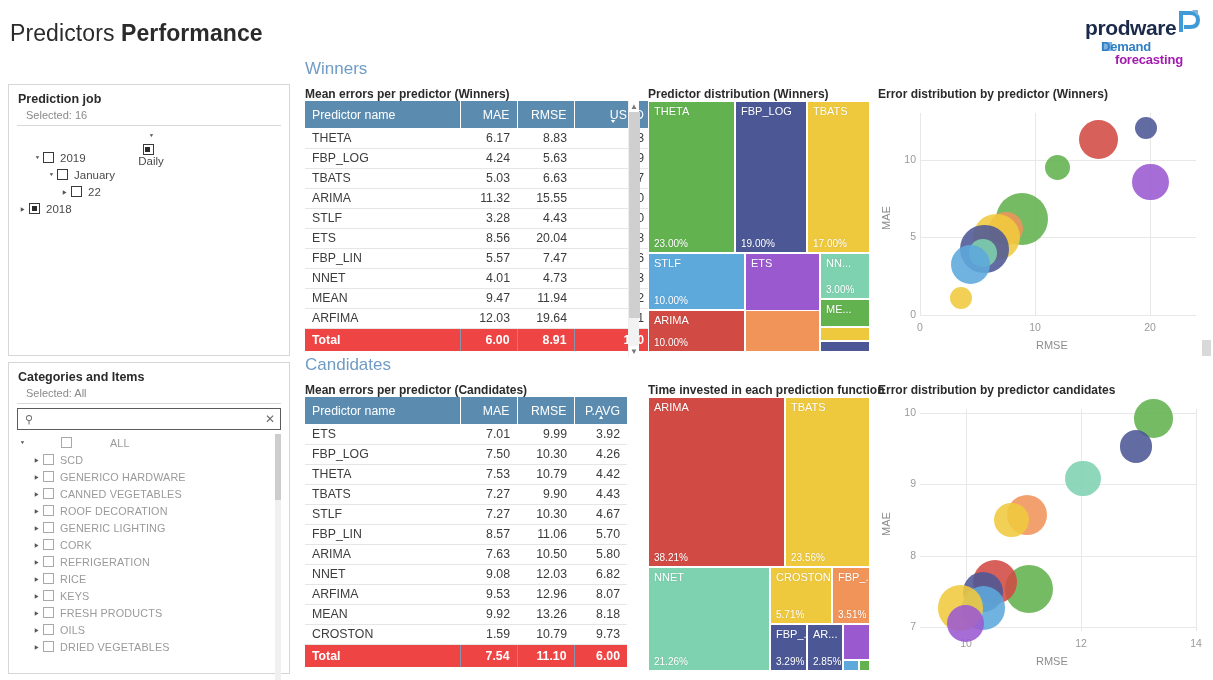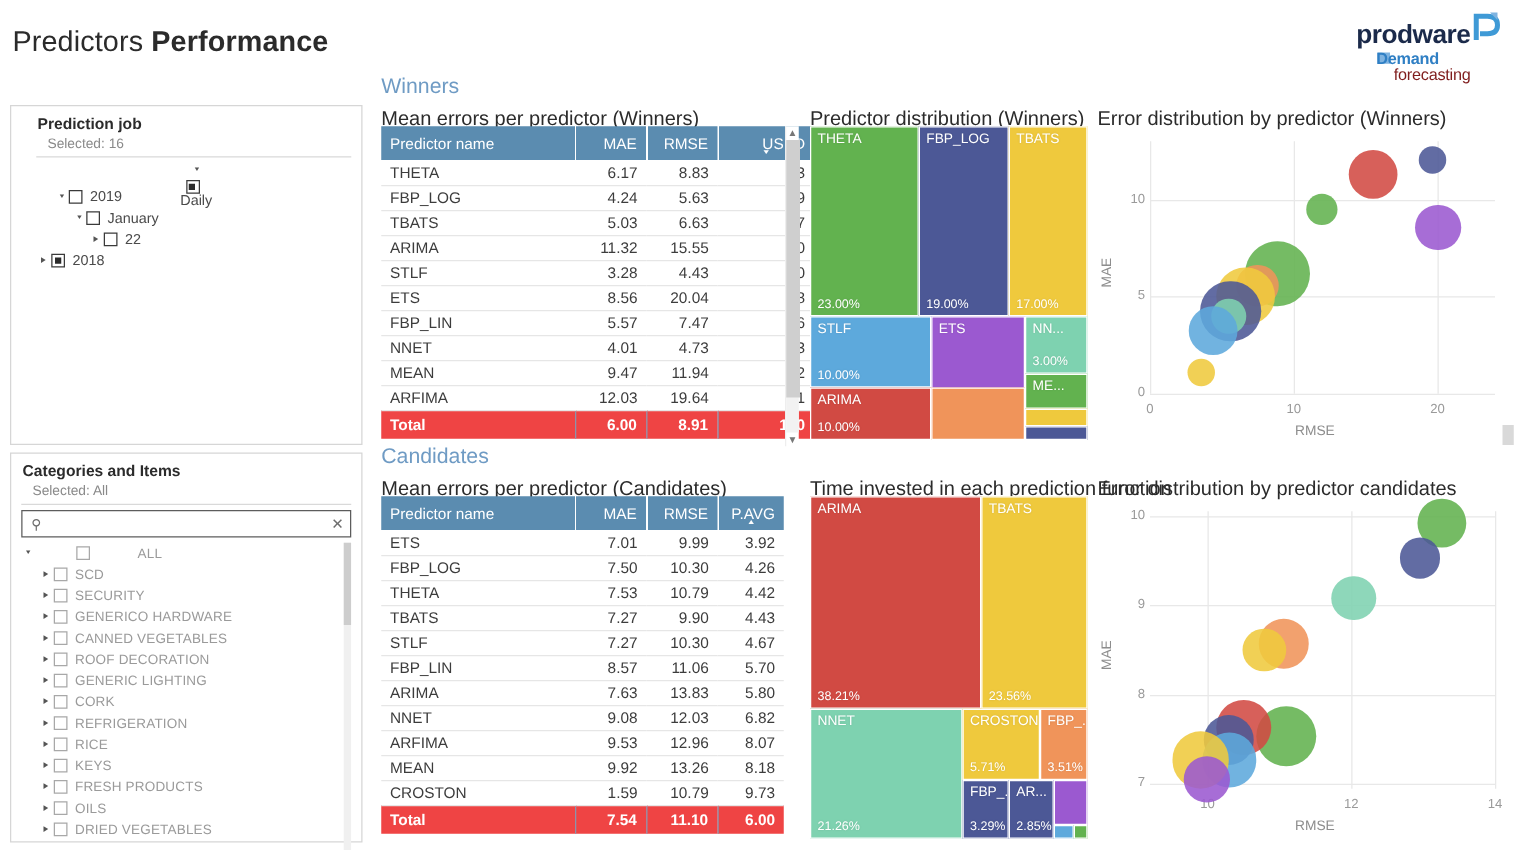--- a/index.html
+++ b/index.html
@@ -24,42 +24,42 @@
     position: absolute; left: 8px; top: 8px;
     font-size: 21px; font-weight: 700; color: #1b2a4a; letter-spacing: -.4px;
   }
   .logo-mark { position: absolute; right: 4px; top: 0px; }
   .logo-sub1 {
     position: absolute; left: 24px; top: 31px;
     font-size: 13px; font-weight: 700; color: #2f7fc4; letter-spacing: -.2px;
   }
   .logo-sub2 {
     position: absolute; left: 38px; top: 44px;
-    font-size: 13px; font-weight: 400; color: #7f1d1d; letter-spacing: -.2px;
+    font-size: 13px; font-weight: 700; color: #a21caf; letter-spacing: -.2px;
   }
   .logo-housemark {
     position: absolute; left: 25px; top: 34px; width: 10px; height: 9px;
     background: #7fb3e0;
   }
 
   
   .panel {
     position: absolute; border: 1px solid #d6d6d6; background: #fff;
   }
   .panel-title {
     font-size: 12.5px; font-weight: 700; color: #2b2b2b;
     padding: 7px 9px 1px 9px;
   }
   .panel-sub {
     font-size: 11px; color: #8a8a8a; padding: 2px 9px 4px 9px;
     border-bottom: 1px solid #d9d9d9; margin: 0 8px;
   }
 
   
-  #prediction-job { left: 8px; top: 84px; width: 282px; height: 272px; padding-left: 12px; }
+  #prediction-job { left: 8px; top: 84px; width: 282px; height: 272px; }
   .tree { padding: 6px 4px 0 8px; }
   .tree-row {
     display: flex; align-items: center; height: 17px;
     font-size: 11.5px; color: #4a4a4a; cursor: default;
   }
   .chev {
     width: 12px; flex: 0 0 12px; text-align: center;
     font-size: 7px; color: #555; line-height: 1;
   }
   .chev.down::before { content: "\25BC"; display: inline-block; transform: scale(.85,.7); }
@@ -97,21 +97,21 @@
   .cat-scroll {
     position: absolute; right: 0; top: 0; width: 6px; height: 248px; background: #f0f0f0;
   }
   .cat-scroll .thumb { width: 6px; height: 66px; background: #cdcdcd; }
 
   
   .section-head {
     position: absolute; font-size: 17px; color: #6f9bc4; font-weight: 400;
   }
   .viz-title {
-    position: absolute; font-size: 16px; font-weight: 400; color: #2b2b2b;
+    position: absolute; font-size: 12px; font-weight: 700; color: #2b2b2b;
   }
 
   
   .tbl { position: absolute; font-size: 12.3px; }
   .tbl table { border-collapse: collapse; width: 100%; table-layout: fixed; }
   .tbl th {
     background: #5b8cb0; color: #fff; font-weight: 400; font-size: 12.3px;
     text-align: left; padding: 4px 7px; height: 27px; vertical-align: middle;
     border-right: 1px solid #fff; position: relative;
   }
@@ -234,25 +234,20 @@
   <div class="cat-list" id="cat-list">
     <div class="cat-row root" style="padding-left: 0px;">
         <span class="chev down"></span>
         <span class="cbx"></span>
         <span>ALL</span>
       </div>
       <div class="cat-row" style="padding-left: 14px;">
         <span class="chev right"></span>
         <span class="cbx"></span>
         <span>SCD</span>
-      </div>
-      <div class="cat-row" style="padding-left: 14px;">
-        <span class="chev right"></span>
-        <span class="cbx"></span>
-        <span>SECURITY</span>
       </div>
       <div class="cat-row" style="padding-left: 14px;">
         <span class="chev right"></span>
         <span class="cbx"></span>
         <span>GENERICO HARDWARE</span>
       </div>
       <div class="cat-row" style="padding-left: 14px;">
         <span class="chev right"></span>
         <span class="cbx"></span>
         <span>CANNED VEGETABLES</span>
@@ -514,21 +509,21 @@
         </tr>
         <tr>
           <td>FBP_LIN</td>
           <td class="num">8.57</td>
           <td class="num">11.06</td>
           <td class="num">5.70</td>
         </tr>
         <tr>
           <td>ARIMA</td>
           <td class="num">7.63</td>
-          <td class="num">13.83</td>
+          <td class="num">10.50</td>
           <td class="num">5.80</td>
         </tr>
         <tr>
           <td>NNET</td>
           <td class="num">9.08</td>
           <td class="num">12.03</td>
           <td class="num">6.82</td>
         </tr>
         <tr>
           <td>ARFIMA</td>

